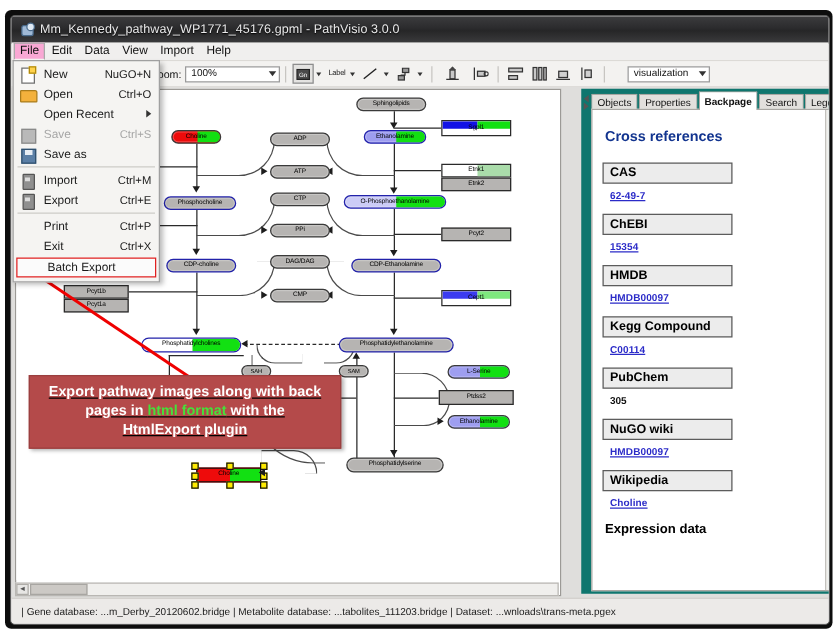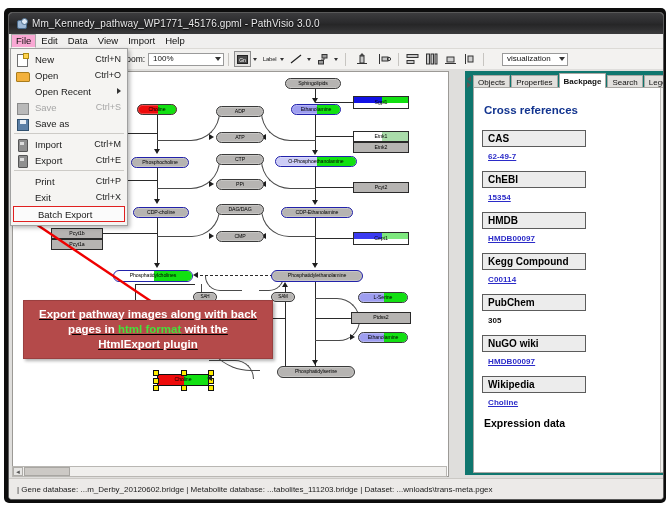--- a/index.html
+++ b/index.html
@@ -512,21 +512,21 @@
     <div class="statusbar">
       <div class="status-text">| Gene database: ...m_Derby_20120602.bridge | Metabolite database: ...tabolites_111203.bridge | Dataset: ...wnloads\trans-meta.pgex</div>
     </div>
 
     <div class="dropdown">
       <div class="dd-row">
         <span class="dd-ico">
             <i class="ico-new"></i>
           </span>
         <span class="dd-label">New</span>
-        <span class="dd-accel">Ctrl+N</span>
+        <span class="dd-accel">NuGO+N</span>
       </div>
       <div class="dd-row">
         <span class="dd-ico">
             <i class="ico-open"></i>
           </span>
         <span class="dd-label">Open</span>
         <span class="dd-accel">Ctrl+O</span>
       </div>
       <div class="dd-row">
         <span class="dd-ico"></span>

